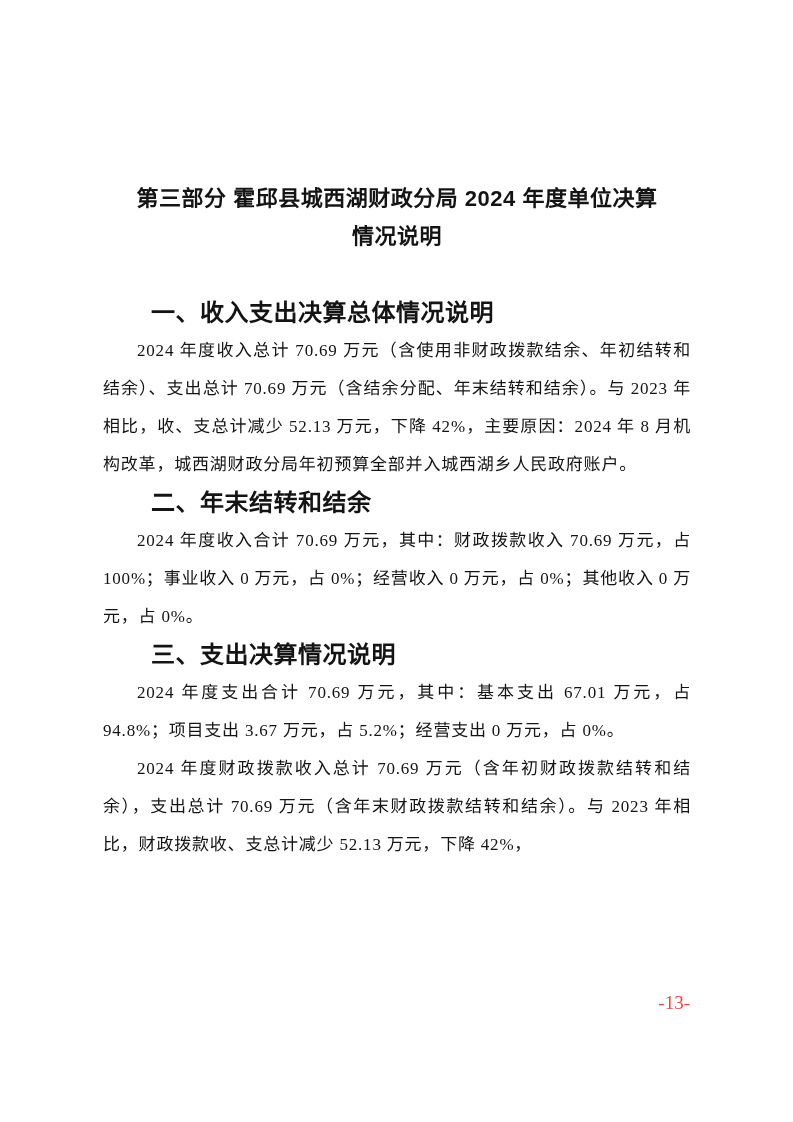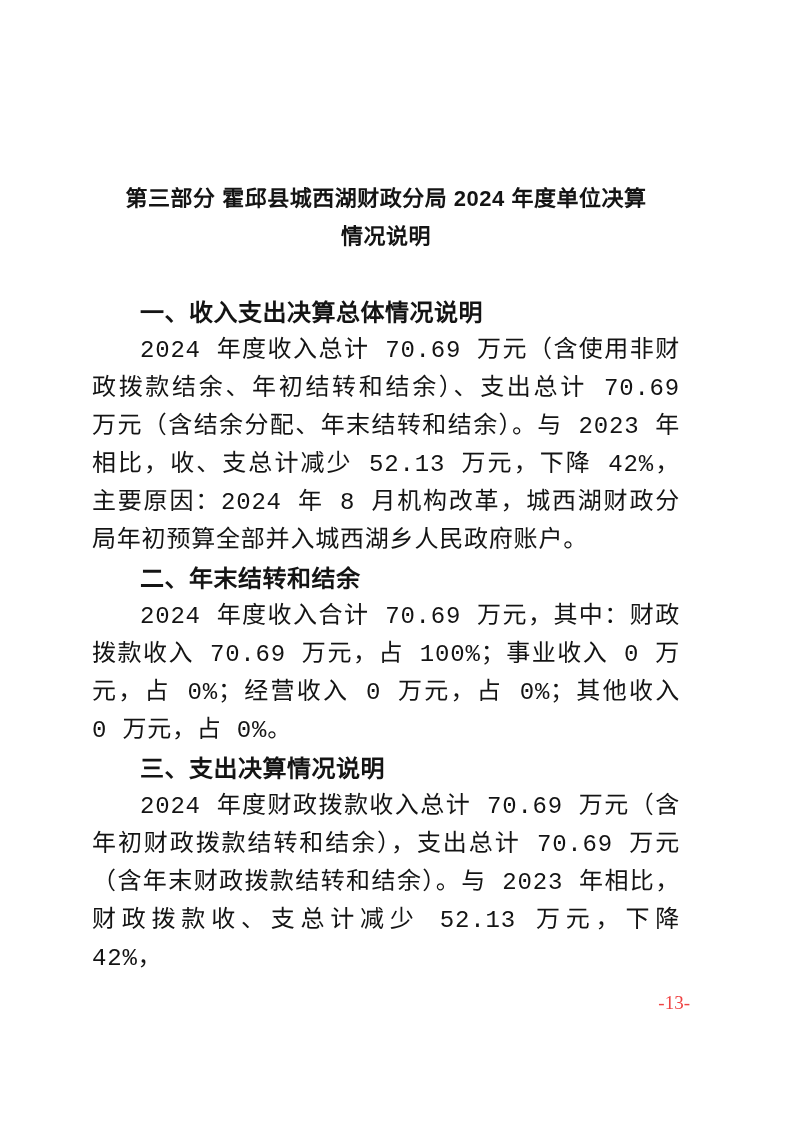--- a/index.html
+++ b/index.html
@@ -11,21 +11,21 @@
     position: relative;
     width: 793px;
     height: 1122px;
     background: #ffffff;
     color: #141414;
     overflow: hidden;
     box-sizing: border-box;
   }
   .content {
     position: absolute;
-    left: 92px;
+    left: 103px;
     top: 180px;
     width: 588px;
   }
   .doc-title {
     font-family: "Liberation Sans", "DejaVu Sans", sans-serif;
     font-weight: bold;
     font-size: 22px;
     line-height: 38px;
     text-align: center;
     letter-spacing: 0.5px;
@@ -35,22 +35,22 @@
   }
   .section-heading {
     font-family: "Liberation Sans", "DejaVu Sans", sans-serif;
     font-weight: bold;
     font-size: 24px;
     line-height: 38px;
     text-indent: 2em;
     letter-spacing: 0.5px;
   }
   .para {
-    font-family: Liberation Mono, monospace;
-    font-size: 24px;
+    font-family: Liberation Serif, serif;
+    font-size: 17px;
     line-height: 38px;
     text-indent: 2em;
     text-align: justify;
     letter-spacing: 0.8px;
     margin: 0;
   }
   .page-number {
     position: absolute;
     top: 992px;
     right: 103px;
@@ -71,19 +71,20 @@
 
     <div class="title-gap"></div>
 
     <div class="section-heading">一、收入支出决算总体情况说明</div>
     <p class="para">2024 年度收入总计 70.69 万元（含使用非财政拨款结余、年初结转和结余）、支出总计 70.69 万元（含结余分配、年末结转和结余）。与 2023 年相比，收、支总计减少 52.13 万元，下降 42%，主要原因：2024 年 8 月机构改革，城西湖财政分局年初预算全部并入城西湖乡人民政府账户。</p>
 
     <div class="section-heading">二、年末结转和结余</div>
     <p class="para">2024 年度收入合计 70.69 万元，其中：财政拨款收入 70.69 万元，占 100%；事业收入 0 万元，占 0%；经营收入 0 万元，占 0%；其他收入 0 万元，占 0%。</p>
 
     <div class="section-heading">三、支出决算情况说明</div>
+    <p class="para">2024 年度支出合计 70.69 万元，其中：基本支出 67.01 万元，占 94.8%；项目支出 3.67 万元，占 5.2%；经营支出 0 万元，占 0%。</p>
 
     <p class="para">2024 年度财政拨款收入总计 70.69 万元（含年初财政拨款结转和结余），支出总计 70.69 万元（含年末财政拨款结转和结余）。与 2023 年相比，财政拨款收、支总计减少 52.13 万元，下降 42%，</p>
 
   </div>
 
   <div class="page-number">-13-</div>
 </div>
 
 </body></html>

